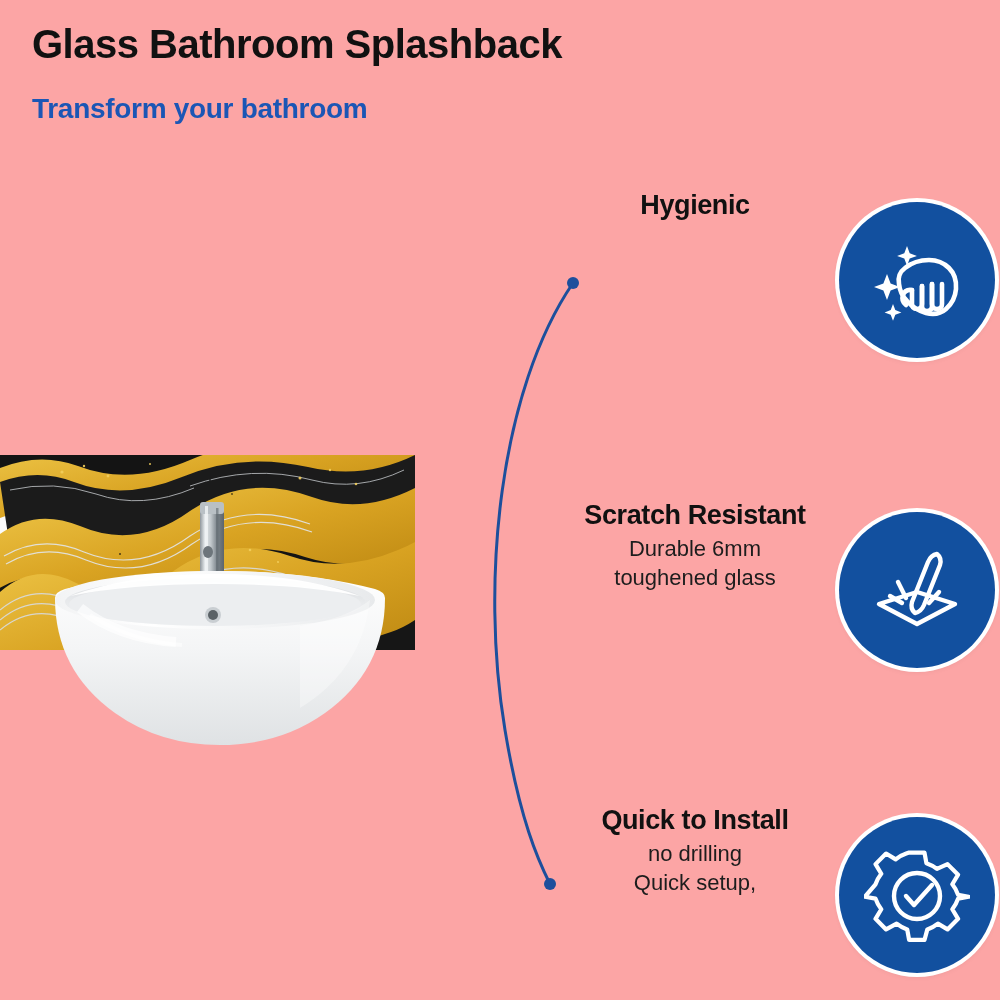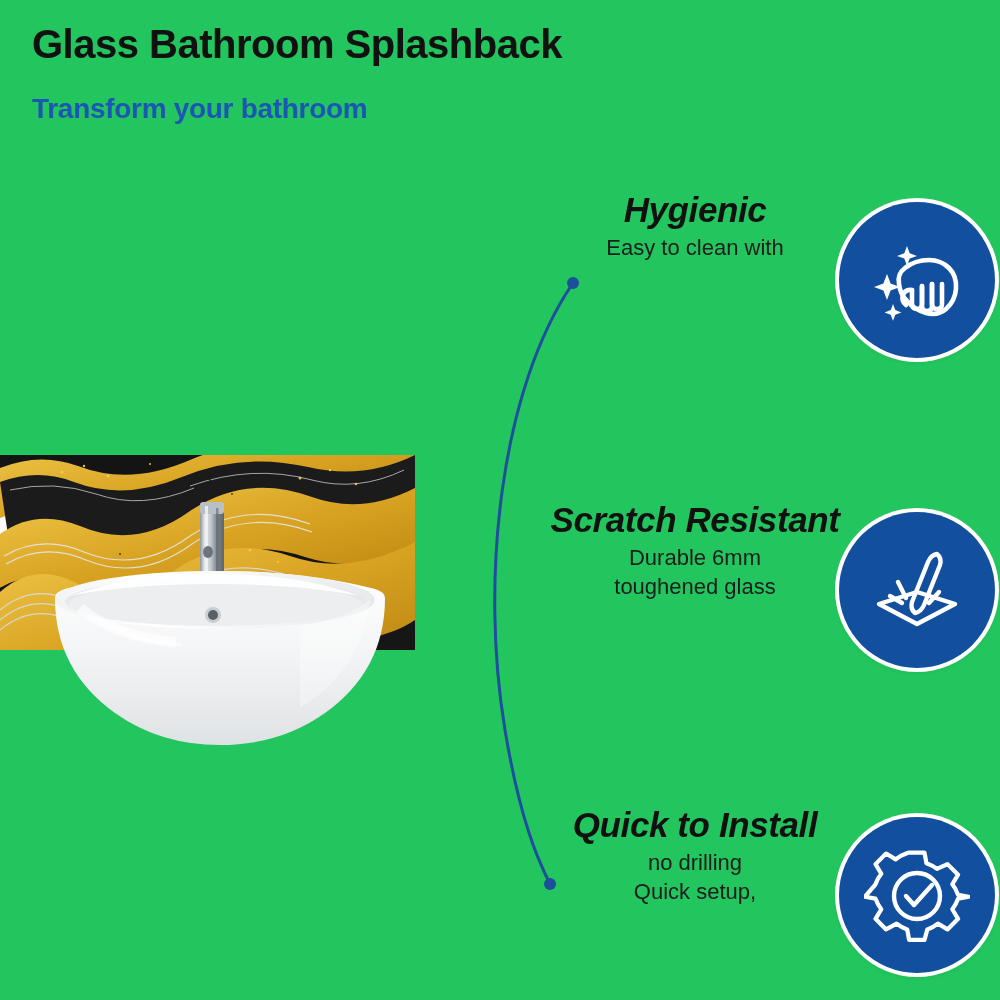--- a/index.html
+++ b/index.html
@@ -2,21 +2,21 @@
 <html><head>
 <meta charset="utf-8">
 <style>
   html,body{margin:0;padding:0;}
   body{
     width:1000px;height:1000px;
     background:#ffffff;
     font-family:"Liberation Sans", sans-serif;
     overflow:hidden;position:relative;
   }
-  .page{position:absolute;inset:0;background:#22c55e;}
+  .page{position:absolute;inset:0;background:#fca5a5;}
 
   
   .title{
     position:absolute;left:32px;top:22px;
     font-size:40px;font-weight:bold;color:#111111;
     letter-spacing:-0.5px;white-space:nowrap;
   }
   .subtitle{
     position:absolute;left:32px;top:93px;
     font-size:28px;font-weight:bold;color:#1b56b5;
@@ -30,22 +30,22 @@
   
   .connector{position:absolute;left:460px;top:250px;width:180px;height:680px;pointer-events:none;}
 
   
   .feature{position:absolute;left:520px;width:480px;height:170px;}
   .feature-text{
     position:absolute;left:0px;top:0px;width:350px;
     text-align:center;
   }
   .f-title{
-    font-size:35px;font-weight:bold;color:#111111;
-    letter-spacing:-0.4px;line-height:1.15;white-space:nowrap;font-style:italic;
+    font-size:27px;font-weight:bold;color:#111111;
+    letter-spacing:-0.4px;line-height:1.15;white-space:nowrap;
   }
   .f-desc{
     font-size:22px;font-weight:normal;color:#1d1d1d;
     line-height:1.30;margin-top:4px;
   }
   .icon-badge{
     position:absolute;right:5px;top:12px;
     width:156px;height:156px;border-radius:50%;
     background:#12509f;
     box-shadow:0 0 0 4px #ffffff, 0 2px 7px rgba(0,0,0,0.12);
@@ -181,21 +181,20 @@
       <path d="M113 33 C 40 140, 20 330, 45 480 C 60 570, 78 610, 90 634" stroke="#1d4f9c" stroke-width="3" fill="none" stroke-linecap="round"></path>
       <circle cx="113" cy="33" r="6" fill="#1d4f9c"></circle>
       <circle cx="90" cy="634" r="6" fill="#1d4f9c"></circle>
     </svg>
   </div>
 
   <div class="feature" style="top:190px;">
     <div class="feature-text">
       <div class="f-title">Hygienic</div>
       <div class="f-desc">
-        <div>Easy to clean with</div>
       </div>
     </div>
     <div class="icon-badge">
       <svg width="104" height="104" viewBox="0 0 104 104">
         <g fill="none" stroke="#ffffff" stroke-width="4.6" stroke-linecap="round" stroke-linejoin="round">
 
           <path d="M40 40 q-8 6 -6 16 q1 10 8 17 q8 9 19 12 q12 3 20 -4 q9 -8 10 -20 q1 -13 -7 -21 q-8 -8 -20 -8 q-14 0 -24 8 Z"></path>
 
           <path d="M47 62 l0 14 q0 5 5 5 q5 0 5 -5 l0 -18"></path>
           <path d="M57 58 l0 20 q0 5 5 5 q5 0 5 -5 l0 -22"></path>

